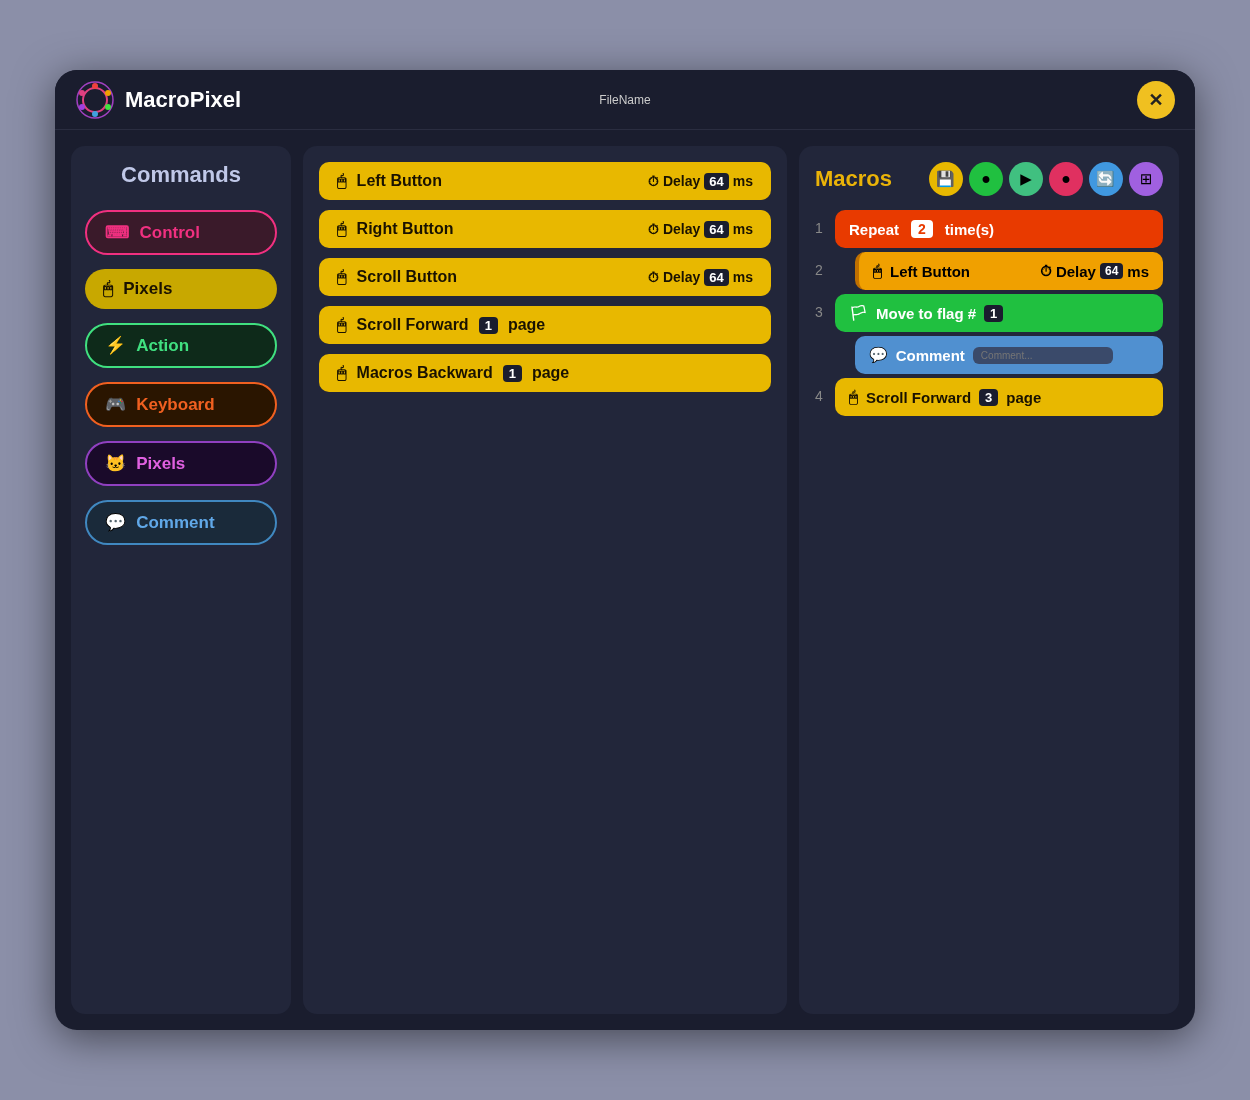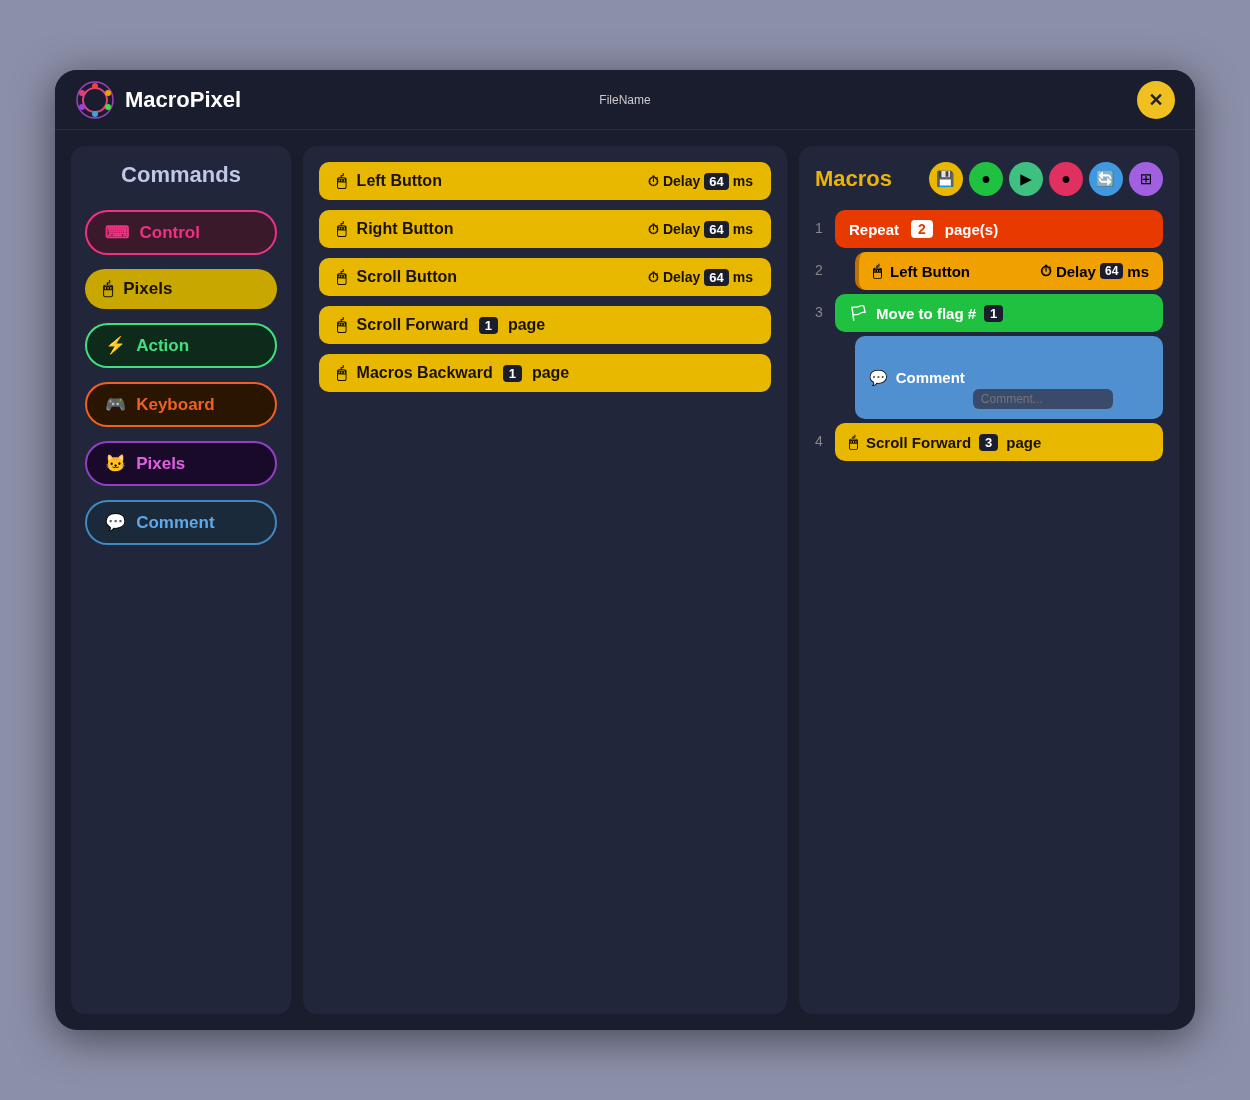--- a/index.html
+++ b/index.html
@@ -313,23 +313,22 @@
       padding: 1px 5px;
       font-size: 12px;
       font-weight: 700;
     }
     .comment-input {
       background: #3a4a6a;
       border: none;
       border-radius: 6px;
       padding: 3px 8px;
       color: #8ab0d0;
-      font-size: 12px;
+      font-size: 10px;
       width: 140px;
-      margin-top: 43px;
     }
     .flag-box {
       background: #1a1d2e;
       color: #fff;
       border-radius: 4px;
       padding: 1px 6px;
       font-size: 13px;
       font-weight: 700;
     }
     .scroll-box {
@@ -459,21 +458,21 @@
         </div>
       </div>
 
       <div class="macro-items">
 
         <div class="macro-row">
           <span class="macro-row-num">1</span>
           <div class="macro-block macro-repeat">
             <span>Repeat</span>
             <span class="repeat-box">2</span>
-            <span>page(s)</span>
+            <span>time(s)</span>
           </div>
         </div>
 
         <div class="macro-row">
           <span class="macro-row-num">2</span>
           <div class="macro-block macro-left-btn" style="background:#f0a000; margin-left:20px; border-radius:10px; border-left:4px solid #c07000;">
             <span>🖱</span>
             <span>Left Button</span>
             <div style="margin-left:auto; display:flex; align-items:center; gap:4px;">
               <span>⏱</span>

